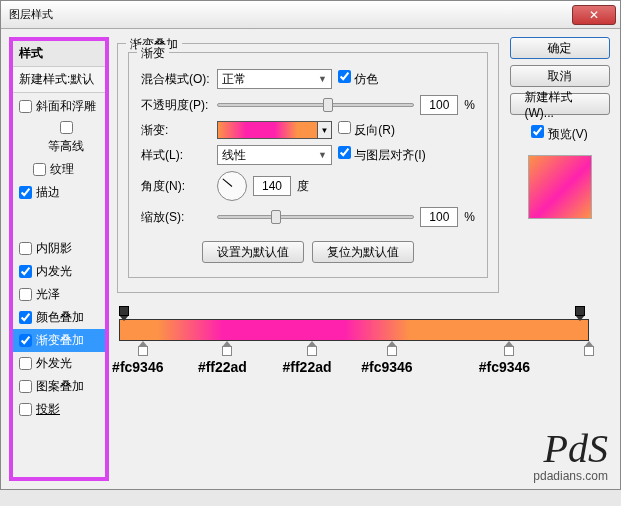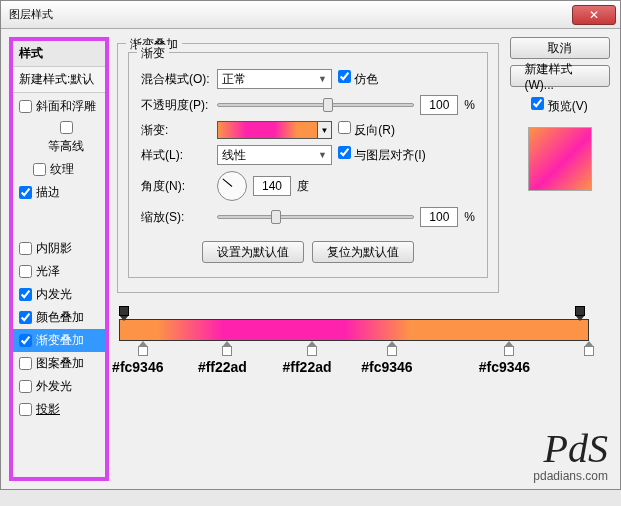--- a/index.html
+++ b/index.html
@@ -78,42 +78,42 @@
           </div>
           <div class="style-item" style="padding-left: 6px;">
             <input type="checkbox" checked="" style="">
             <span>描边</span>
           </div>
           <div class="style-item" style="padding-left: 6px; margin-top: 33px;">
             <input type="checkbox" style="">
             <span>内阴影</span>
           </div>
           <div class="style-item" style="padding-left: 6px;">
+            <input type="checkbox" checked="" style="">
+            <span>内发光</span>
+          </div>
+          <div class="style-item" style="padding-left: 6px;">
             <input type="checkbox" style="">
             <span>光泽</span>
           </div>
           <div class="style-item" style="padding-left: 6px;">
             <input type="checkbox" checked="" style="">
-            <span>内发光</span>
-          </div>
-          <div class="style-item" style="padding-left: 6px;">
-            <input type="checkbox" checked="" style="">
             <span>颜色叠加</span>
           </div>
           <div class="style-item sel" style="padding-left: 6px;">
             <input type="checkbox" checked="" style="">
             <span>渐变叠加</span>
           </div>
           <div class="style-item" style="padding-left: 6px;">
             <input type="checkbox" style="">
+            <span>外发光</span>
+          </div>
+          <div class="style-item" style="padding-left: 6px;">
+            <input type="checkbox" style="">
             <span>图案叠加</span>
-          </div>
-          <div class="style-item" style="padding-left: 6px;">
-            <input type="checkbox" style="">
-            <span>外发光</span>
           </div>
           <div class="style-item" style="padding-left: 6px; text-decoration: underline;">
             <input type="checkbox" style="">
             <span>投影</span>
           </div>
         </div>
     </div>
 
     <div class="main">
       <div class="group">
@@ -178,20 +178,23 @@
               </div>
             <div class="btn">
                 <span>复位为默认值</span>
               </div>
           </div>
         </div>
       </div>
     </div>
 
     <div class="right-panel">
+      <div class="btn primary">
+          <span>确定</span>
+        </div>
       <div class="btn">
           <span>取消</span>
         </div>
       <div class="btn">
           <span>新建样式(W)...</span>
         </div>
       <label style="margin-top:4px"><input type="checkbox" checked="" style=""> <span>预览(V)</span></label>
       <div class="preview-box"></div>
     </div>
 

